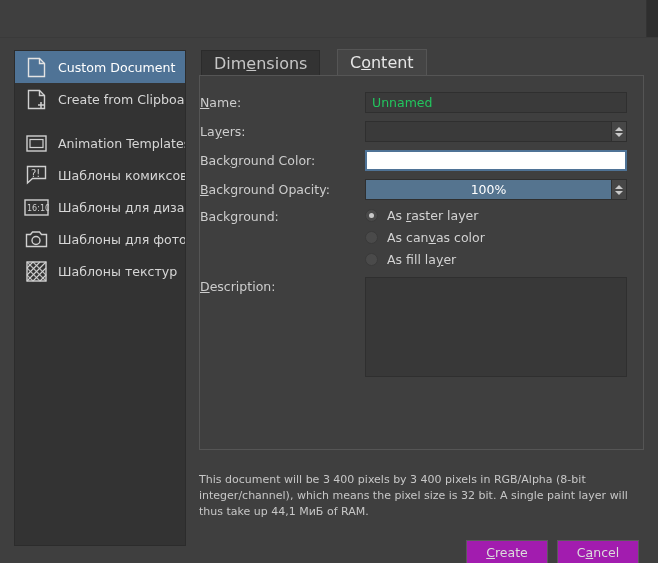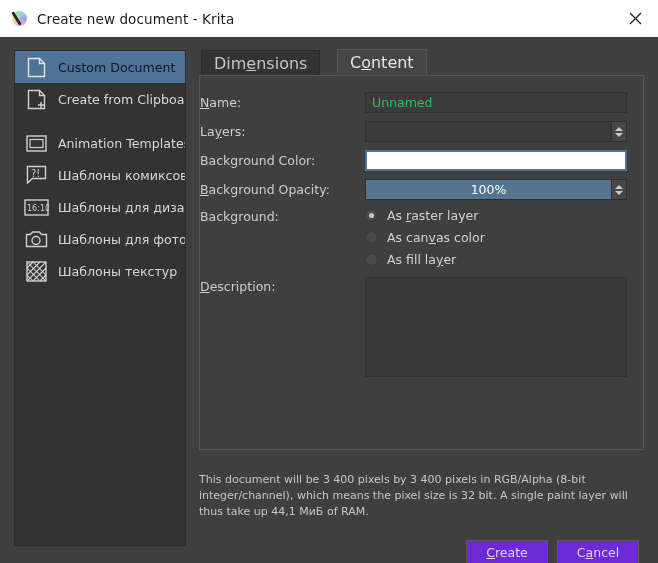--- a/index.html
+++ b/index.html
@@ -61,21 +61,21 @@
 
   
   .sidebar {
     position: absolute; left: 14px; top: 12px; width: 172px; height: 496px;
     background: #333333; border: 1px solid #2c2c2c;
   }
   .side-item {
     display: flex; align-items: center; height: 32px; padding-left: 9px;
     color: #d6d6d6; font-size: 12.6px;
   }
-  .side-item.selected { background: #4f7396; color: #0f172a; }
+  .side-item.selected { background: #4f7396; color: #ffffff; }
   .side-item .ico {
     width: 25px; height: 25px; flex: none; margin-right: 9px;
     display: flex; align-items: center; justify-content: center;
   }
   .side-item .lbl { white-space: nowrap; overflow: hidden; }
   .side-gap { height: 12px; }
 
   
   .content-area {
     position: absolute; left: 199px; top: 12px; width: 445px; height: 496px;
@@ -156,46 +156,33 @@
 
   .info-text {
     position: absolute; left: 199px; top: 434px; width: 440px;
     color: #c7c7c7; font-size: 11px; line-height: 16px;
   }
   .btnbar {
     position: absolute; left: 199px; top: 502px; width: 440px;
     display: flex; justify-content: flex-end; gap: 9px;
   }
   .btn {
-    width: 82px; height: 24px; background: #6d28d9; border: 1px solid #5a5a5a;
+    width: 82px; height: 24px; background: #a21caf; border: 1px solid #5a5a5a;
     color: #dcdcdc; font-size: 12.5px; display: flex;
     align-items: center; justify-content: center;
   }
 </style>
 </head>
 <body>
 
 <div id="root">
 
   <div class="bg-strip"></div>
   <div class="bg-tinydot"></div>
 
-  <div class="titlebar">
-    <div class="krita-logo">
-      <div class="wheel"></div>
-        <div class="brush"></div>
-    </div>
-    <div class="title-text">Create new document - Krita</div>
-    <div class="close-btn">
-      <svg width="13" height="13" viewBox="0 0 13 13">
-        <line x1="1" y1="1" x2="12" y2="12" stroke="#1b1b1b" stroke-width="1.3"></line>
-        <line x1="12" y1="1" x2="1" y2="12" stroke="#1b1b1b" stroke-width="1.3"></line>
-      </svg>
-    </div>
-  </div>
 
   <div class="dialog">
 
     <div class="sidebar">
 
       <div class="side-item selected">
         <span class="ico">
           <svg width="19" height="21" viewBox="0 0 19 21">
             <path d="M1.5 1.5h11l5 5v13h-16z" fill="none" stroke="#e3e3e3" stroke-width="1.4"></path>
             <path d="M12.5 1.5v5h5" fill="none" stroke="#e3e3e3" stroke-width="1.4"></path>

